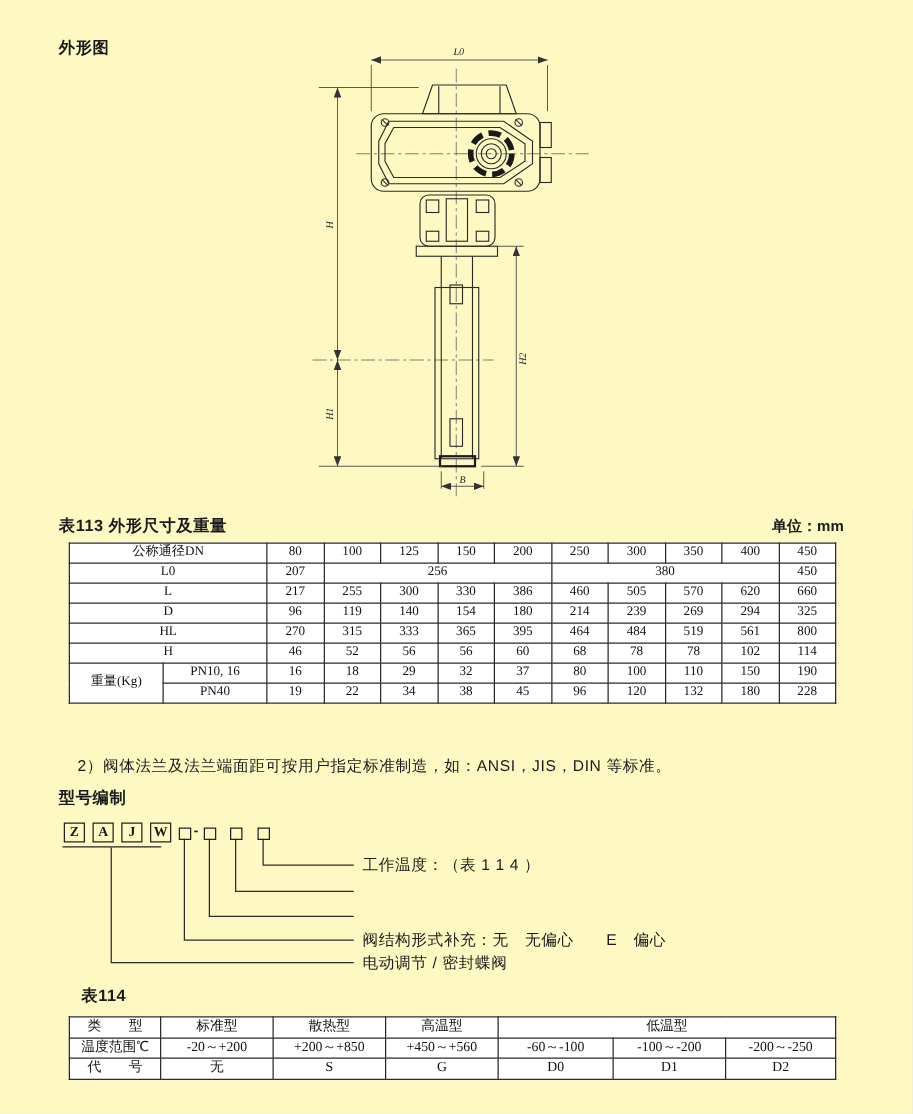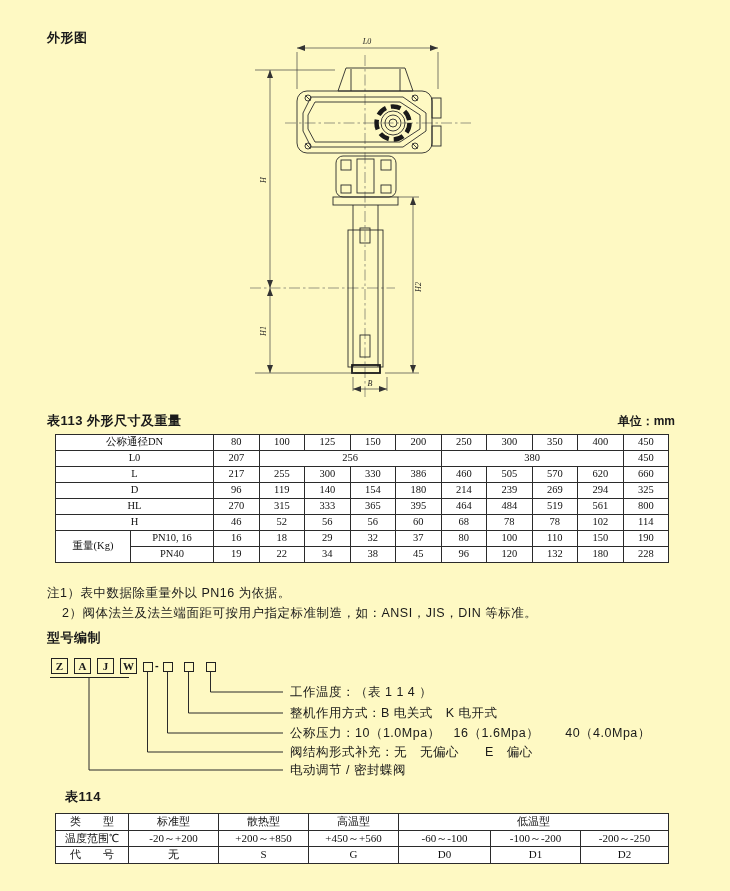--- a/index.html
+++ b/index.html
@@ -275,21 +275,20 @@
           <td>45</td>
           <td>96</td>
           <td>120</td>
           <td>132</td>
           <td>180</td>
           <td>228</td>
         </tr>
       </tbody>
   </table>
 
-  <div class="abs note1 cn">注1）表中数据除重量外以 PN16 为依据。</div>
   <div class="abs note2 cn">2）阀体法兰及法兰端面距可按用户指定标准制造，如：ANSI，JIS，DIN 等标准。</div>
 
   <div class="abs h-bold cn model-title">型号编制</div>
 
   <div class="abs model">
     <svg class="mlines" width="660" height="150">
       <g fill="none" stroke="#2b2b2b" stroke-width="1">
         <polyline points="170.5,21 170.5,42 243,42"></polyline>
         <polyline points="148.5,21 148.5,63 243,63"></polyline>
         <polyline points="127.5,21 127.5,83 243,83"></polyline>
@@ -302,22 +301,20 @@
     <div class="letterbox" style="left:57px;">J</div>
     <div class="letterbox" style="left:80px;">W</div>
     <div class="underline"></div>
     <div class="sq" style="left:103px;"></div>
     <div class="dash" style="left:115px;">-</div>
     <div class="sq" style="left:123px;"></div>
     <div class="sq" style="left:144px;"></div>
     <div class="sq" style="left:166px;"></div>
 
     <div class="callout cn" style="top:34px;">工作温度：（表 1 1 4 ）</div>
-    <div class="callout cn" style="top:55px;">整机作用方式：B 电关式　K 电开式</div>
-    <div class="callout cn" style="top:75px;">公称压力：10（1.0Mpa）　16（1.6Mpa）　　40（4.0Mpa）</div>
     <div class="callout cn" style="top:94px;">阀结构形式补充：无　无偏心　　E　偏心</div>
     <div class="callout cn" style="top:112px;">电动调节 / 密封蝶阀</div>
   </div>
 
   <div class="abs h-bold cn t114-title">表114</div>
   <table class="abs dim tbl114" id="table114" style="width:613px;">
     <colgroup>
       <col style="width:73px">
         <col style="width:90px">
         <col style="width:90px">

